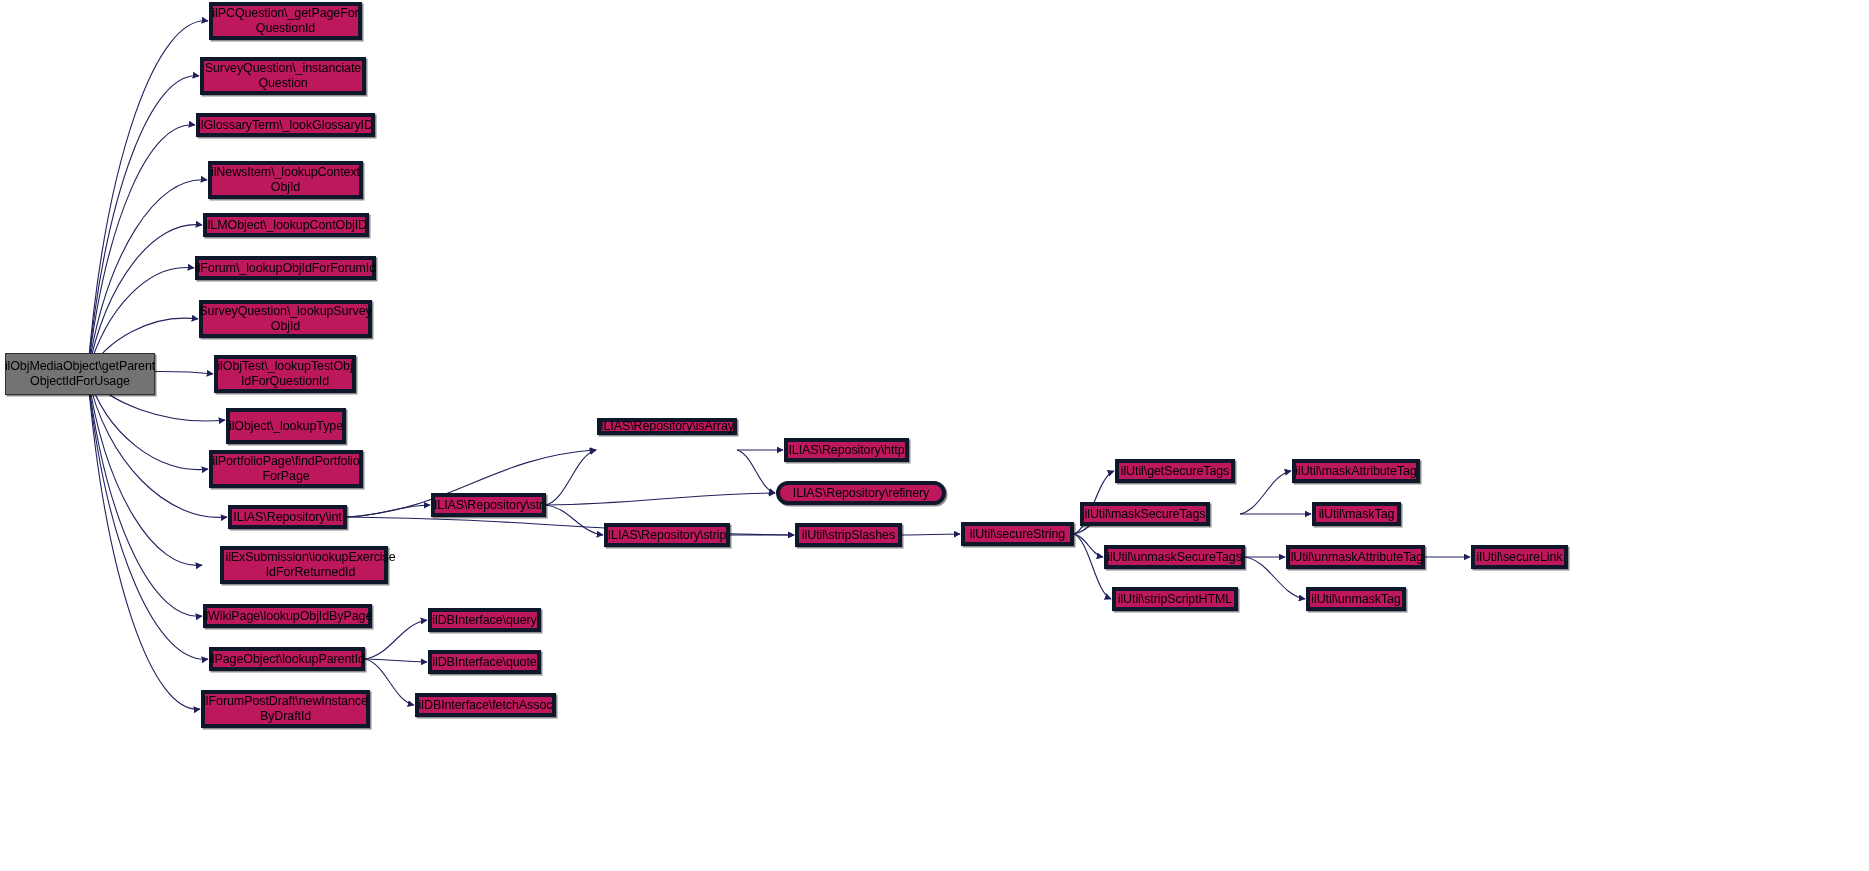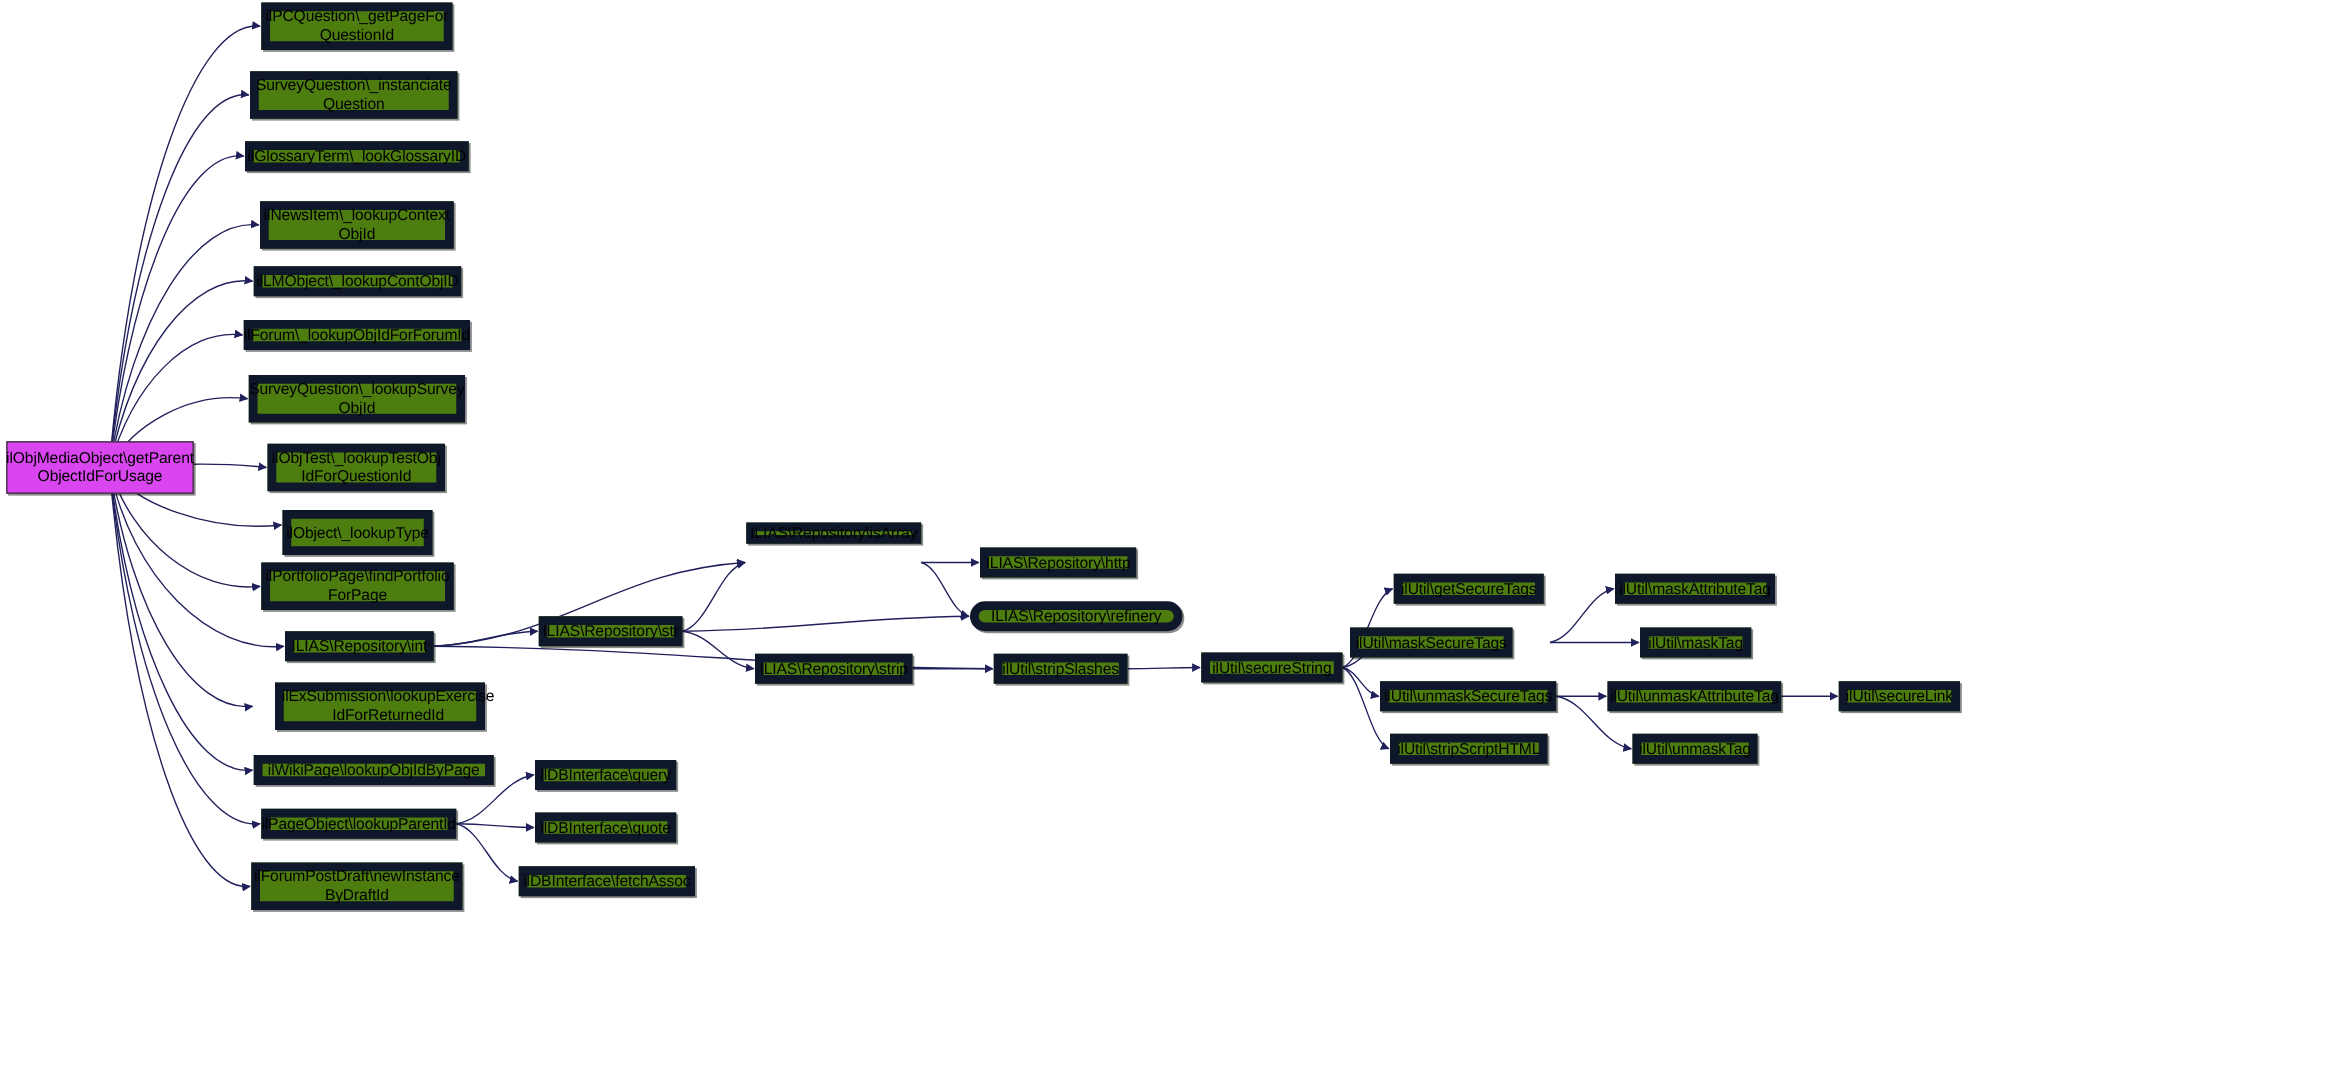--- a/index.html
+++ b/index.html
@@ -2,35 +2,35 @@
 <html><head>
 <meta charset="utf-8">
 <style>
   html,body{margin:0;padding:0;background:#ffffff;}
   body{font-family:"Liberation Sans",sans-serif;}
   #canvas{position:relative;width:1869px;height:871px;background:#ffffff;overflow:hidden;}
   #edges{position:absolute;left:0;top:0;width:1869px;height:871px;pointer-events:none;}
   .node{
     position:absolute;
     box-sizing:border-box;
-    border:7px solid #0f172a;
-    background:#4d7c0f;
+    border:4px solid #0f172a;
+    background:#be185d;
     color:#000000;
     font-size:12.5px;
     line-height:15px;
     display:flex;
     align-items:center;
     justify-content:center;
     text-align:center;
     white-space:pre-line;
     letter-spacing:-0.1px;
     box-shadow:1.5px 1.5px 0 rgba(0,0,0,0.45);
   }
   .node.root{
-    background:#d946ef;
+    background:#737373;
     border:1px solid #303030;
   }
 </style>
 </head>
 <body>
 
 <div id="canvas">
   <svg id="edges" xmlns="http://www.w3.org/2000/svg">
       <defs>
         <marker id="arrow" viewBox="0 0 10 10" refX="9" refY="5" markerWidth="7" markerHeight="7" orient="auto-start-reverse" markerUnits="userSpaceOnUse">
@@ -89,21 +89,21 @@
     <div class="node" style="left: 199px; top: 300px; width: 173px; height: 38px;">SurveyQuestion\_lookupSurvey
 ObjId</div>
     <div class="node" style="left: 214px; top: 355px; width: 142px; height: 38px;">ilObjTest\_lookupTestObj
 IdForQuestionId</div>
     <div class="node" style="left: 226px; top: 408px; width: 120px; height: 36px;">ilObject\_lookupType</div>
     <div class="node" style="left: 209px; top: 450px; width: 154px; height: 38px;">ilPortfolioPage\findPortfolio
 ForPage</div>
     <div class="node" style="left: 228px; top: 505px; width: 119px; height: 24px;">ILIAS\Repository\int</div>
     <div class="node" style="left: 220px; top: 546px; width: 168px; height: 38px; padding-left: 13px;">ilExSubmission\lookupExercise
 IdForReturnedId</div>
-    <div class="node" style="left: 203px; top: 604px; width: 192px; height: 24px;">ilWikiPage\lookupObjIdByPage</div>
+    <div class="node" style="left: 203px; top: 604px; width: 169px; height: 24px;">ilWikiPage\lookupObjIdByPage</div>
     <div class="node" style="left: 209px; top: 647px; width: 156px; height: 24px;">ilPageObject\lookupParentId</div>
     <div class="node" style="left: 201px; top: 690px; width: 169px; height: 38px;">ilForumPostDraft\newInstance
 ByDraftId</div>
     <div class="node" style="left: 597px; top: 418px; width: 140px; height: 17px;">ILIAS\Repository\isArray</div>
     <div class="node" style="left: 431px; top: 493px; width: 115px; height: 24px;">ILIAS\Repository\str</div>
     <div class="node" style="left: 604px; top: 523px; width: 126px; height: 24px;">ILIAS\Repository\strip</div>
     <div class="node" style="left: 784px; top: 438px; width: 125px; height: 24px;">ILIAS\Repository\http</div>
     <div class="node" style="left: 776px; top: 481px; width: 170px; height: 24px; border-radius: 12px;">ILIAS\Repository\refinery</div>
     <div class="node" style="left: 795px; top: 523px; width: 107px; height: 24px;">ilUtil\stripSlashes</div>
     <div class="node" style="left: 961px; top: 522px; width: 113px; height: 24px;">ilUtil\secureString</div>

